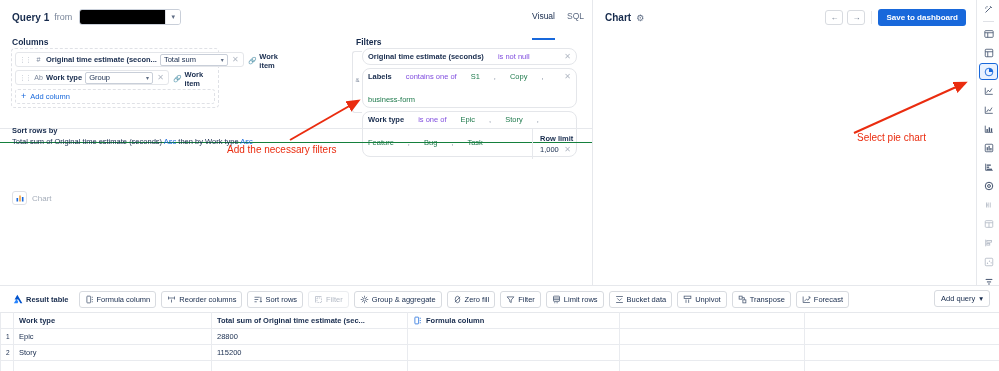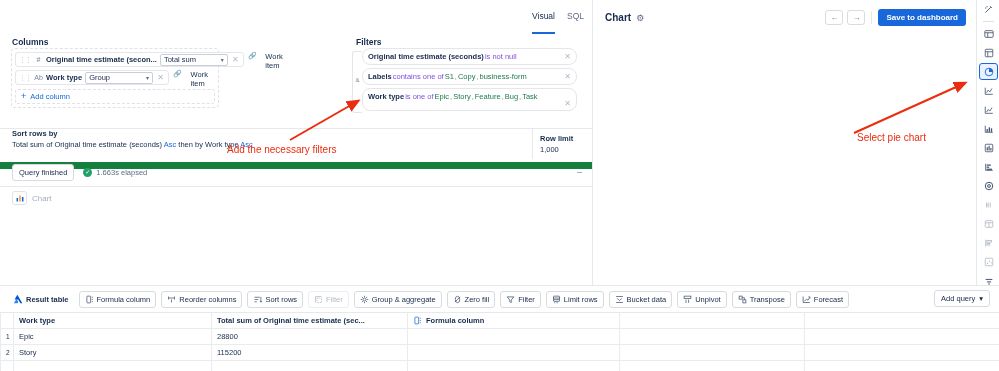--- a/index.html
+++ b/index.html
@@ -30,21 +30,21 @@
   }
   .q-source-val { width: 85px; background: #000; }
   .q-source-caret {
     width: 15px; background: #fff; border-left: 1px solid #dfe1e6;
     display: flex; align-items: center; justify-content: center;
     font-size: 7px; color: #5e6c84;
   }
 
   
   .vs-tabs { position: absolute; right: 8px; top: 11px; display: flex; gap: 12px; font-size: 8.5px; }
-  .vs-tab { color: #5e6c84; padding-bottom: 11px; cursor: pointer; }
+  .vs-tab { color: #5e6c84; padding-bottom: 17px; cursor: pointer; }
   .vs-tab.active { color: #172b4d; border-bottom: 2px solid #1868db; }
 
   
   .sec-label { font-size: 8.5px; font-weight: 700; color: #172b4d; }
   .cols-label { position: absolute; left: 12px; top: 37px; }
   .cols-box {
     position: absolute; left: 11px; top: 48px; width: 208px;
     border: 1px dashed #dfe1e6; border-radius: 4px; padding: 3px; background: #fff;
   }
   .col-row {
@@ -61,55 +61,55 @@
     padding: 0 3px; font-size: 7.5px; color: #172b4d; background: #fff;
   }
   .col-sel .car { font-size: 6px; color: #5e6c84; }
   .col-x { font-size: 8px; color: #b3bac5; padding: 0 1px; cursor: pointer; }
   .add-col {
     display: flex; align-items: center; gap: 4px; height: 15px;
     border: 1px dashed #dfe1e6; border-radius: 3px; padding: 0 5px;
     font-size: 7.5px; color: #1868db; cursor: pointer; margin-top: 1px;
   }
   .plus { font-size: 9px; color: #1868db; line-height: 1; }
-  .wi-tag { display: flex; gap: 8px; font-size: 7.5px; font-weight: 400; color: #172b4d; }
+  .wi-tag { display: flex; align-items: center; gap: 2px; font-size: 7.5px; font-weight: 700; color: #172b4d; }
   .wi-ico { color: #5e6c84; font-size: 7px; }
   .col-outer { display: flex; align-items: center; gap: 5px; }
 
   
   .filters-label { position: absolute; left: 356px; top: 37px; }
   .filters-wrap { position: absolute; left: 352px; top: 48px; width: 225px; }
   .amp-bracket {
     position: absolute; left: 0; top: 3px; width: 10px; height: 62px;
     border: 1px solid #e4e6ea; border-right: none; border-radius: 3px 0 0 3px;
   }
   .amp {
     position: absolute; left: 1px; top: 28px; width: 9px; height: 9px;
     background: #fff; font-size: 6px; color: #7a869a; text-align: center; line-height: 9px;
   }
   .fchip {
     position: relative; margin-left: 10px; border: 1px solid #e4e6ea; border-radius: 8px;
     background: #fff; padding: 3px 5px; margin-bottom: 3px;
-    font-size: 7.5px; display: flex; align-items: flex-end; flex-wrap: wrap; gap: 1px;
+    font-size: 7.5px; display: flex; align-items: flex-end; flex-wrap: wrap; gap: 14px;
   }
   .fchip.tall { padding-bottom: 9px; }
   .f-field { font-weight: 700; color: #172b4d; }
   .f-op { color: #8250df; }
   .f-val { color: #1f7a4d; }
   .f-comma { color: #7a869a; }
   .f-x { position: absolute; right: 5px; font-size: 8px; color: #b3bac5; cursor: pointer; }
   .fchip .f-x { top: 3px; }
   .fchip.tall .f-x { top: auto; bottom: 2px; }
   .and-cond { margin-left: 10px; font-size: 7.5px; color: #1868db; cursor: pointer; margin-top: 1px; }
 
   
   .sortbar {
-    position: absolute; left: 0; top: 128px; width: 592px; height: 41px;
-    border-top: 1px solid #e6e8ec; border-bottom: 7px solid #15803d;
-    display: flex; align-items: flex-start;
+    position: absolute; left: 0; top: 128px; width: 592px; height: 15px;
+    border-top: 1px solid #e6e8ec; border-bottom: 1px solid #15803d;
+    display: flex; align-items: center;
   }
   .sort-left { padding-left: 12px; }
   .sort-t { font-size: 7.5px; font-weight: 700; color: #172b4d; }
   .sort-d { font-size: 7.5px; color: #172b4d; margin-top: 2px; }
   .asc { color: #1868db; }
   .sort-right {
     position: absolute; right: 0; top: 0; height: 30px; width: 60px;
     border-left: 1px solid #e6e8ec; padding: 5px 0 0 7px;
   }
   .rl-t { font-size: 7.5px; font-weight: 700; color: #172b4d; }
@@ -221,20 +221,28 @@
 </style>
 </head>
 <body>
 
 <div class="app">
 
   <div class="top">
 
     <div class="left-pane">
 
+      <div class="q-head">
+        <span class="q-title">Query 1</span>
+        <span class="q-from">from</span>
+        <div class="q-source">
+          <div class="q-source-val"></div>
+          <div class="q-source-caret">▾</div>
+        </div>
+      </div>
 
       <div class="vs-tabs">
         <div class="vs-tab active">Visual</div>
         <div class="vs-tab">SQL</div>
       </div>
 
       <div class="sec-label cols-label">Columns</div>
 
       <div class="cols-box">
 
@@ -327,26 +335,20 @@
             <span>Work type</span>
             <span class="asc">Asc</span>
           </div>
         </div>
         <div class="sort-right">
           <div class="rl-t">Row limit</div>
           <div class="rl-v">1,000</div>
         </div>
       </div>
 
-      <div class="statusbar">
-        <div class="qf-btn">Query finished</div>
-        <div class="check-dot">✓</div>
-        <div class="elapsed">1.663s elapsed</div>
-        <div class="collapse-dash">–</div>
-      </div>
 
       <div class="chart-pill">
         <div class="cp-box">
           <svg width="8" height="8" viewBox="0 0 8 8">
             <rect x="0.5" y="4" width="1.6" height="3.5" fill="#1868db"></rect>
             <rect x="3.2" y="1.5" width="1.6" height="6" fill="#f5a33c"></rect>
             <rect x="5.9" y="3" width="1.6" height="4.5" fill="#1868db"></rect>
           </svg>
         </div>
         <div class="cp-label">Chart</div>

